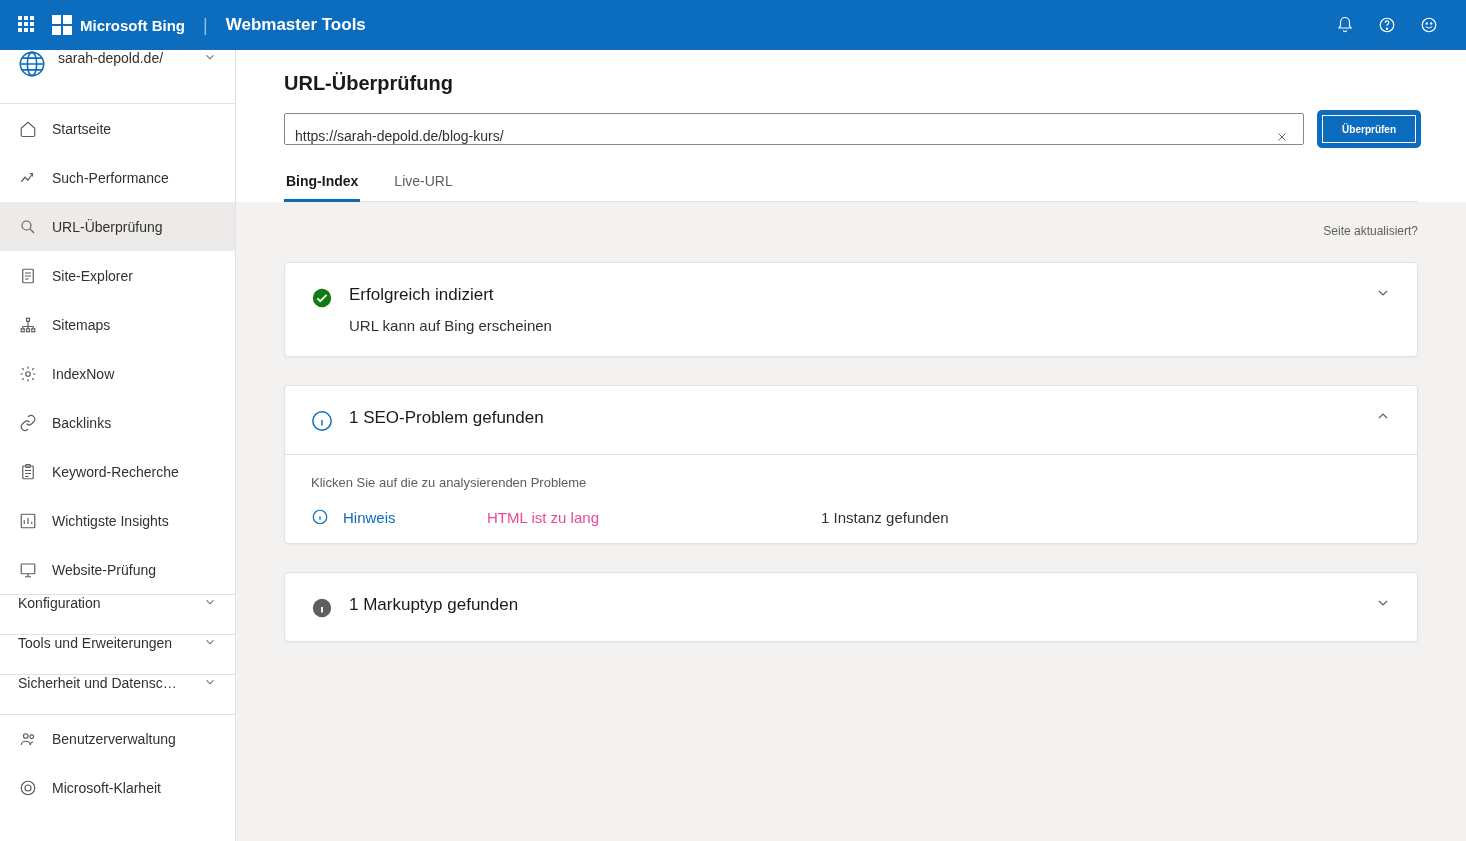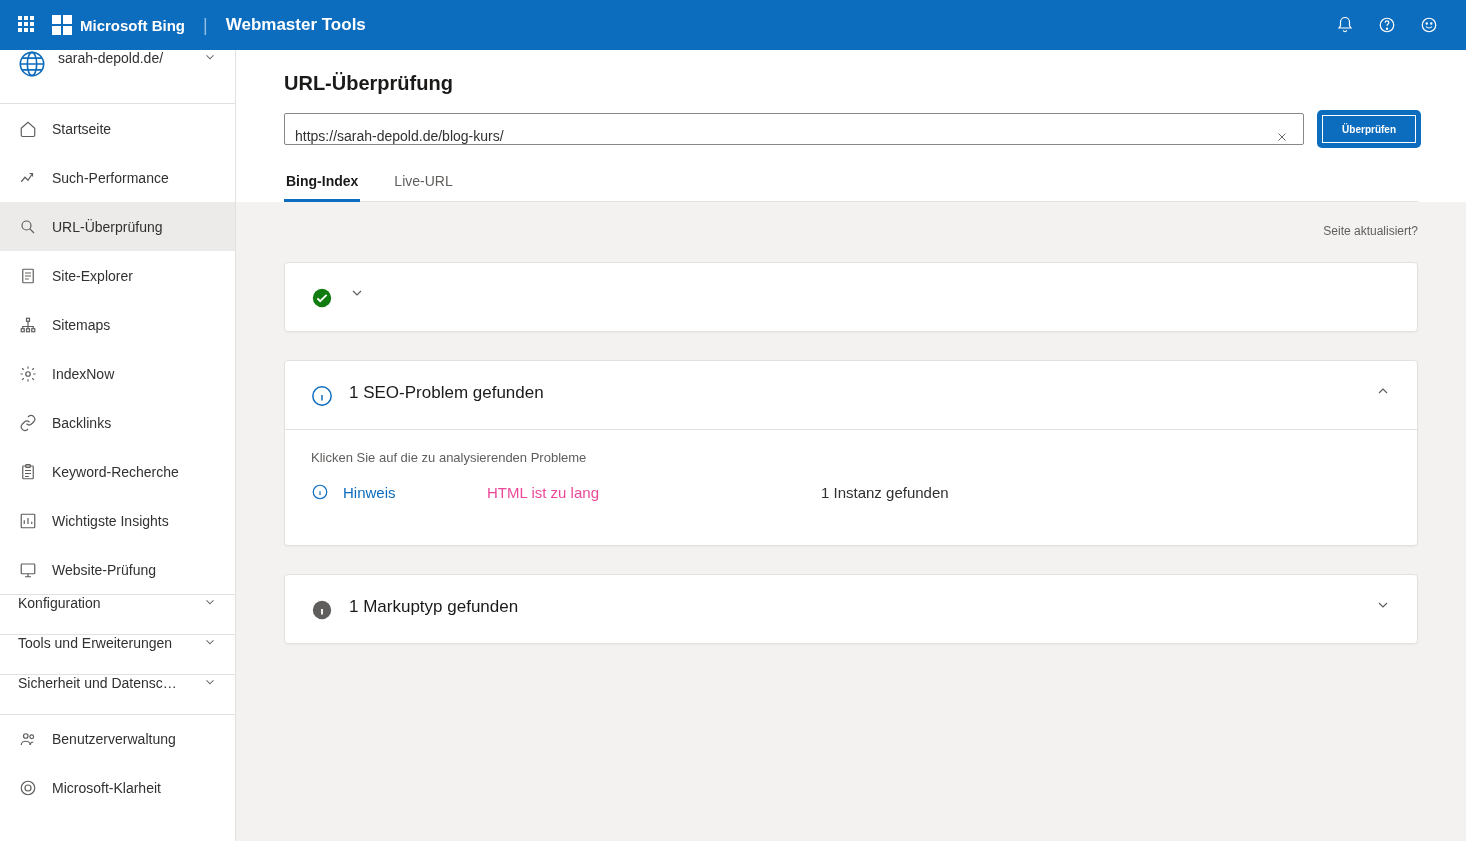--- a/index.html
+++ b/index.html
@@ -60,21 +60,21 @@
 .request-btn { height: 32px; padding: 0 18px; background: #fff; border: 1px solid #8a8886; font-size: 14px; color: #1b1a19; cursor: pointer; border-radius: 2px; font-weight: 600; }
 
 .card { background: #fff; border: 1px solid #e1e1e1; border-radius: 4px; margin-bottom: 28px; box-shadow: 0 1px 2px rgba(0,0,0,0.04); }
 .card-header { display: flex; align-items: flex-start; gap: 16px; padding: 22px 26px; cursor: pointer; }
 .card-header .status-icon { width: 22px; height: 22px; flex-shrink: 0; margin-top: 2px; }
 .card-header .titles { flex: 1; }
 .card-header .title { font-size: 17px; color: #1b1a19; font-weight: 400; }
 .card-header .subtitle { font-size: 15px; color: #323130; margin-top: 12px; }
 .card-header .chev svg { width: 16px; height: 16px; }
 
-.card-body { border-top: 1px solid #e1e1e1; padding: 20px 26px 44px; }
+.card-body { border-top: 1px solid #e1e1e1; padding: 20px 26px 17px; }
 .card-body .instruction { font-size: 13px; color: #605e5c; margin-bottom: 18px; }
 .issue-row { display: flex; align-items: center; gap: 14px; font-size: 15px; }
 .issue-row .info-icon svg { width: 18px; height: 18px; }
 .issue-row .severity { color: #0c6cbd; width: 130px; }
 .issue-row .desc { color: #ec4899; flex: 0 0 320px; }
 .issue-row .count { color: #323130; }
 
 svg { display: block; }
 </style>
 </head>
@@ -313,20 +313,24 @@
       </div>
 
       <div class="card">
         <div class="card-header">
           <span class="status-icon">
             <svg viewBox="0 0 24 24">
                 <circle cx="12" cy="12" r="10" fill="#107c10"></circle>
                 <path d="M7 12.5l3 3 7-7" stroke="#fff" stroke-width="2" fill="none"></path>
               </svg>
           </span>
+          <div class="titles">
+            <div class="title">Erfolgreich indiziert</div>
+            <div class="subtitle">URL kann auf Bing erscheinen</div>
+          </div>
           <span class="chev">
               <svg viewBox="0 0 24 24" fill="none" stroke="#605e5c" stroke-width="1.8">
                 <path d="M6 9l6 6 6-6"></path>
               </svg>
             </span>
         </div>
       </div>
 
       <div class="card">
         <div class="card-header">

